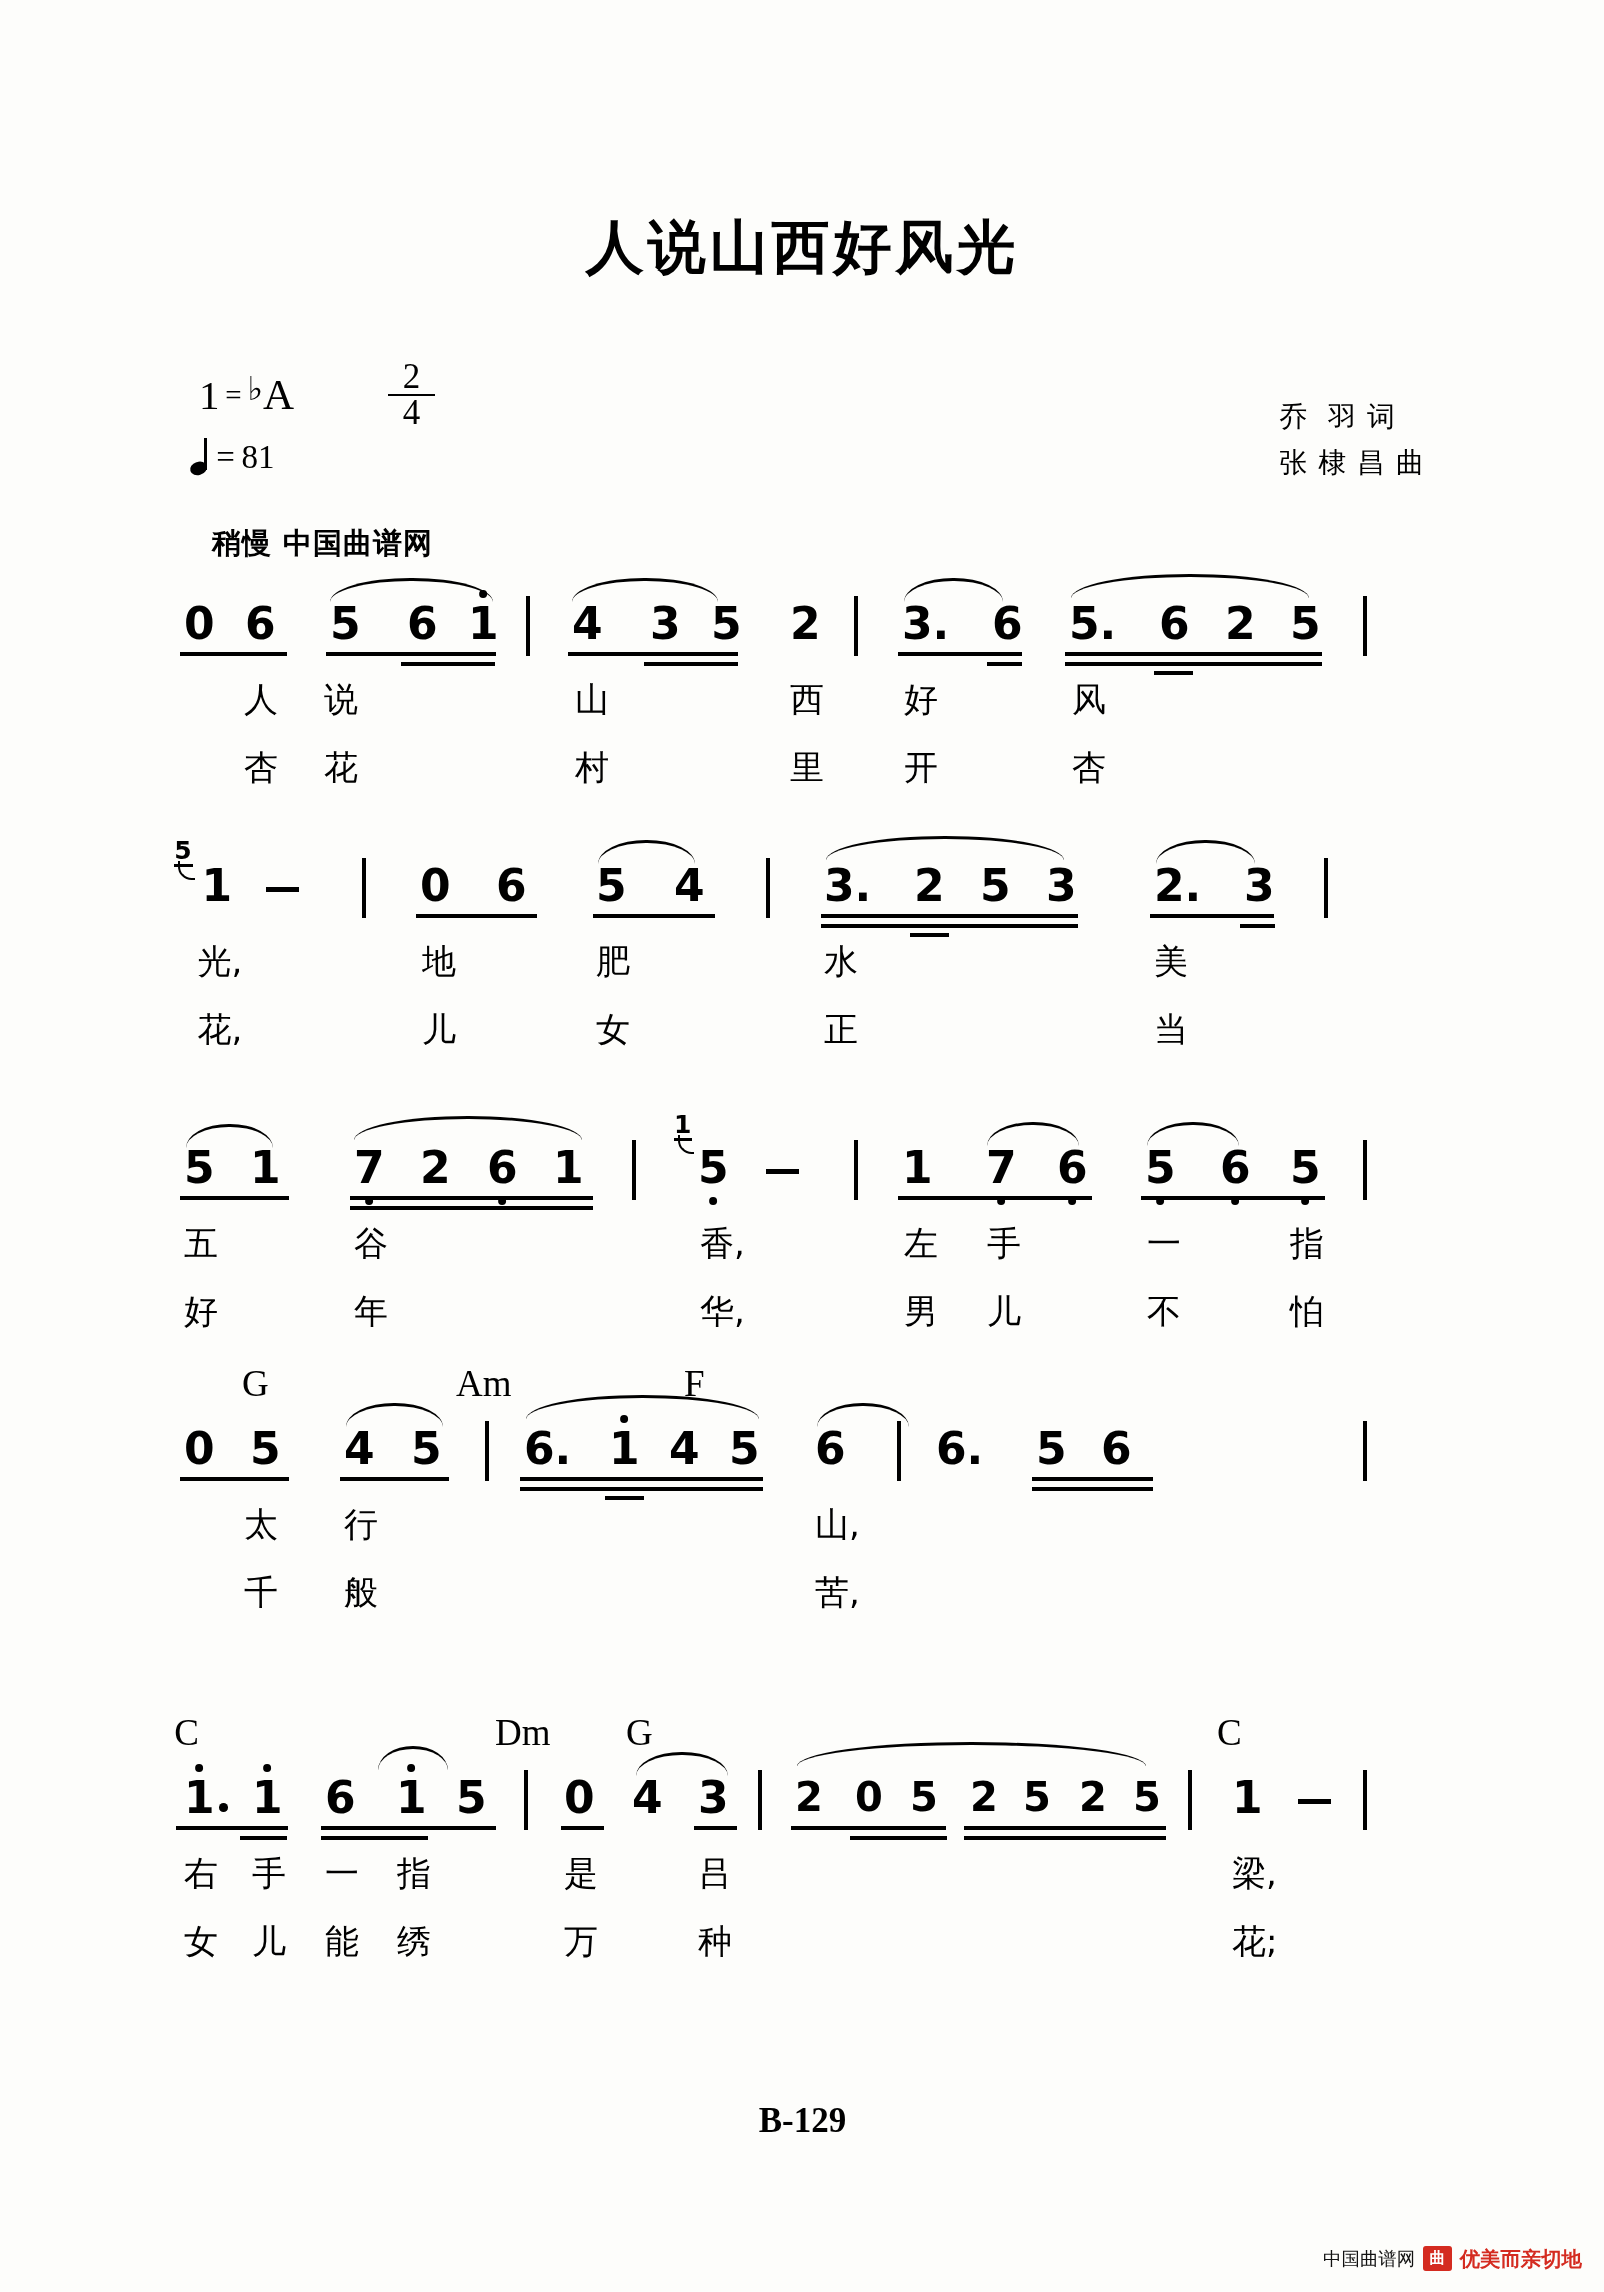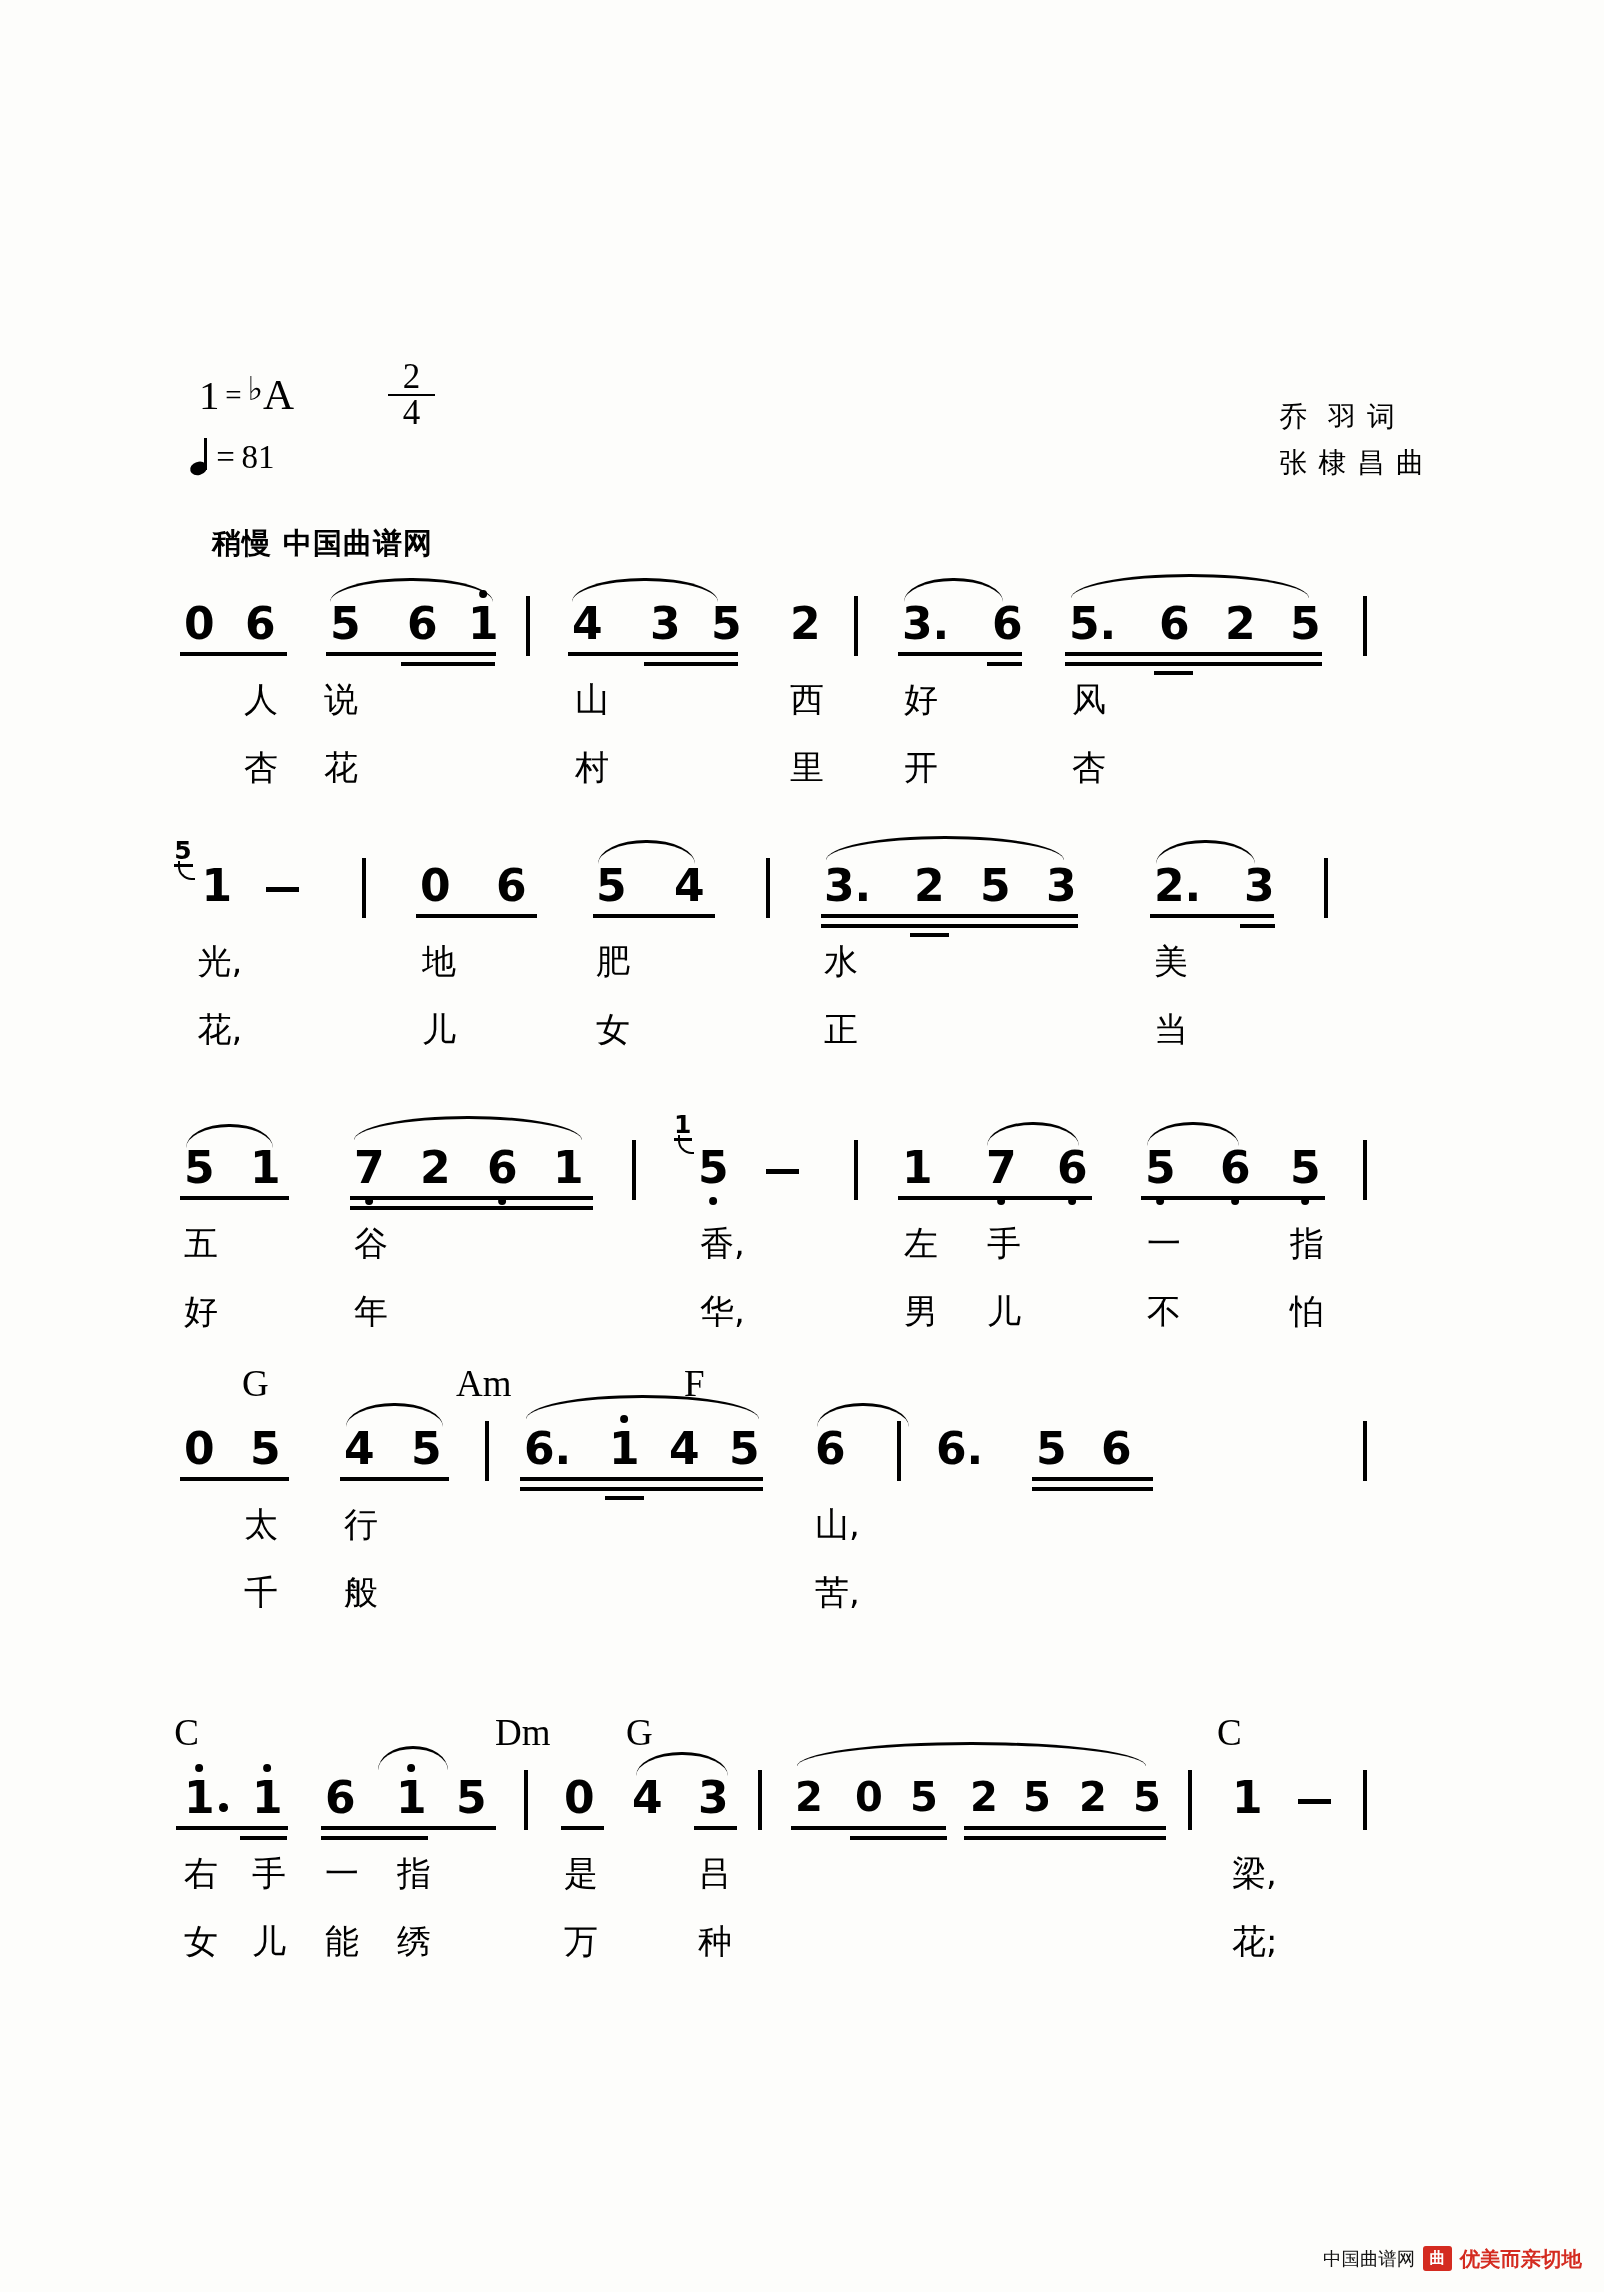--- a/index.html
+++ b/index.html
@@ -275,20 +275,21 @@
     text-align: center;
     line-height: 25px;
   }
   .watermark .wm-brand { color: #d42b20; font-weight: 700; font-size: 20.4px;}
 </style>
 </head>
 <body>
 
 <div class="page">
 
+  <div class="title">人说山西好风光</div>
 
   <div class="keysig">
     <span class="do">1</span><span class="eq">=</span><span class="flat">♭</span><span class="pitch">A</span>
   </div>
 
   <div class="meter">
     <span class="num">2</span>
     <span class="den">4</span>
   </div>
 
@@ -600,20 +601,21 @@
       <span style="left:0px">女</span>
       <span style="left:68px">儿</span>
       <span style="left:141px">能</span>
       <span style="left:213px">绣</span>
       <span style="left:380px">万</span>
       <span style="left:514px">种</span>
       <span style="left:1048px">花;</span>
     </div>
   </div>
 
+  <div class="pagecode">B-129</div>
 
   <div class="watermark">
     <span>中国曲谱网</span>
     <span class="wm-logo">曲</span>
     <span class="wm-brand">优美而亲切地</span>
   </div>
 
 </div>
 
 

